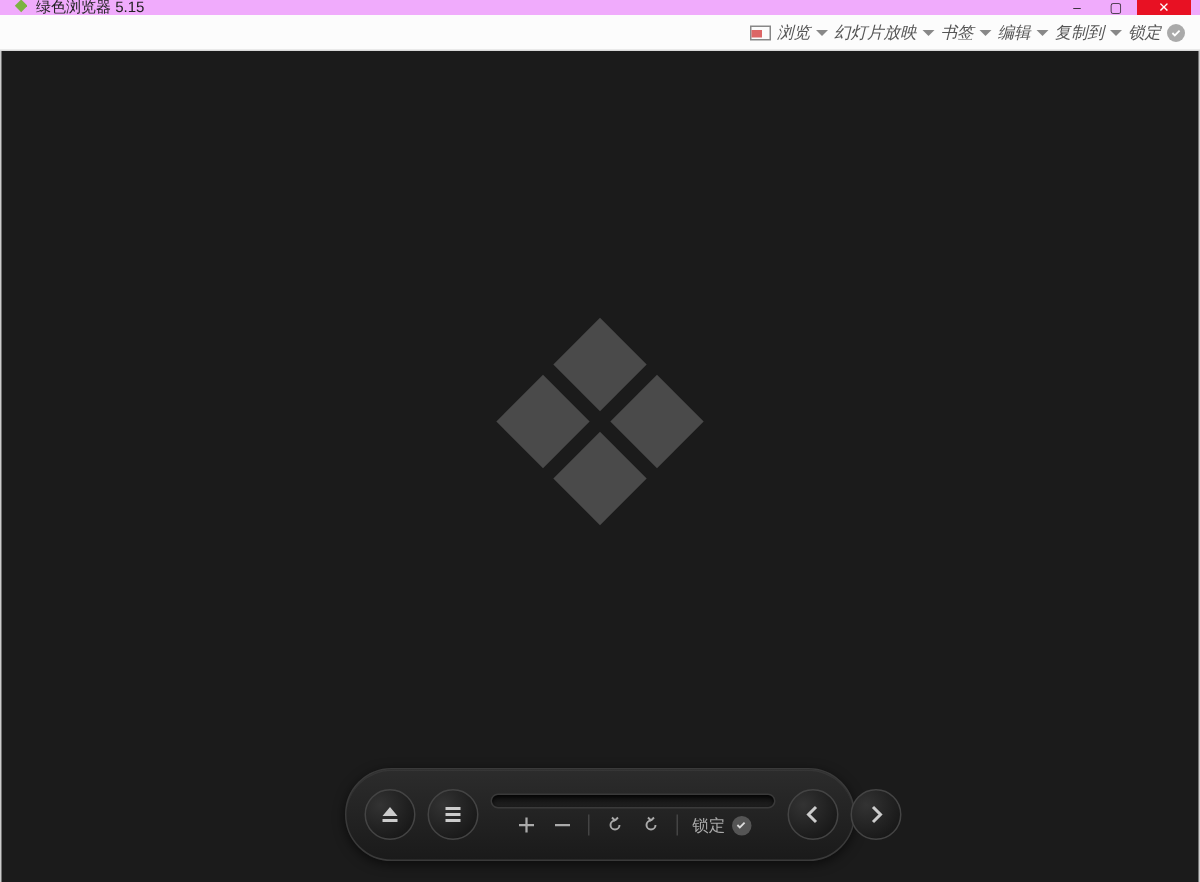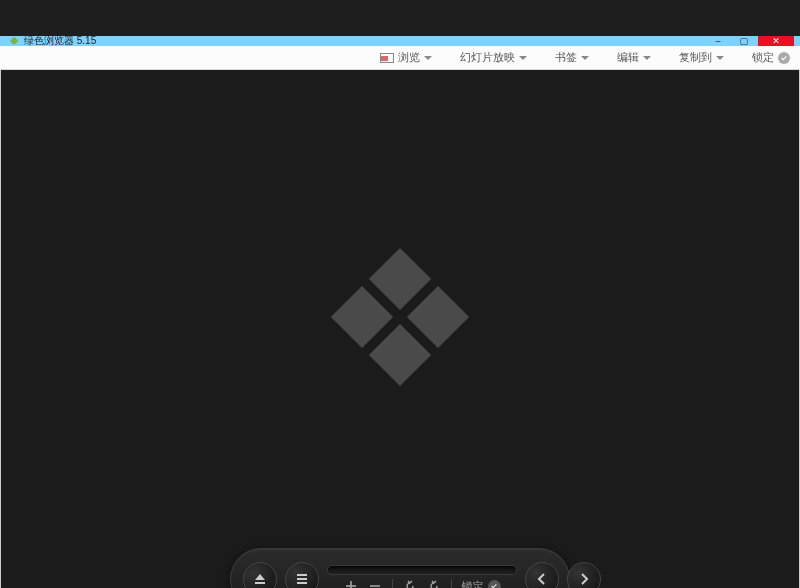--- a/index.html
+++ b/index.html
@@ -5,26 +5,25 @@
 * { margin: 0; padding: 0; box-sizing: border-box; }
 body {
   width: 800px;
   height: 588px;
   overflow: hidden;
   font-family: "Microsoft YaHei", Arial, sans-serif;
   background: #1e1e1e;
 }
 .titlebar {
   height: 10px;
-  background: #7dd3fc;
+  background: #f0abfc;
   display: flex;
   align-items: center;
   padding: 0 6px;
   justify-content: space-between;
-  margin-top: 36px;
 }
 .titlebar-left {
   display: flex;
   align-items: center;
   gap: 6px;
 }
 .app-icon {
   width: 12px;
   height: 12px;
   display: inline-block;
@@ -53,23 +52,24 @@
   color: #fff;
 }
 .toolbar {
   height: 24px;
   background: #fcfcfc;
   border-bottom: 1px solid #d8d8d8;
   display: flex;
   justify-content: flex-end;
   align-items: center;
   padding: 0 10px;
-  gap: 28px;
+  gap: 4px;
   font-size: 11px;
   color: #555;
+  font-style: italic;
 }
 .tb-item {
   display: flex;
   align-items: center;
   gap: 4px;
   cursor: pointer;
 }
 .tb-item .chev {
   width: 0;
   height: 0;

